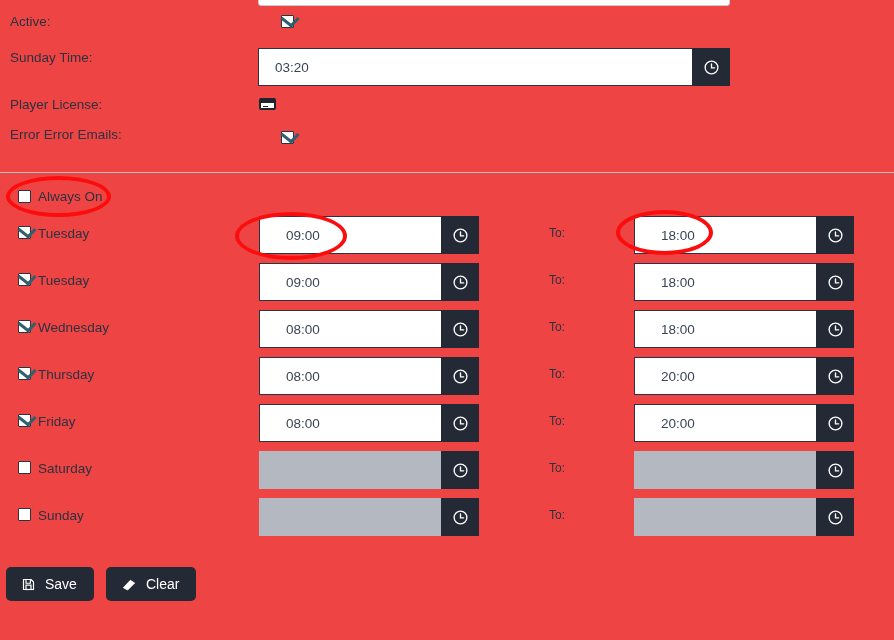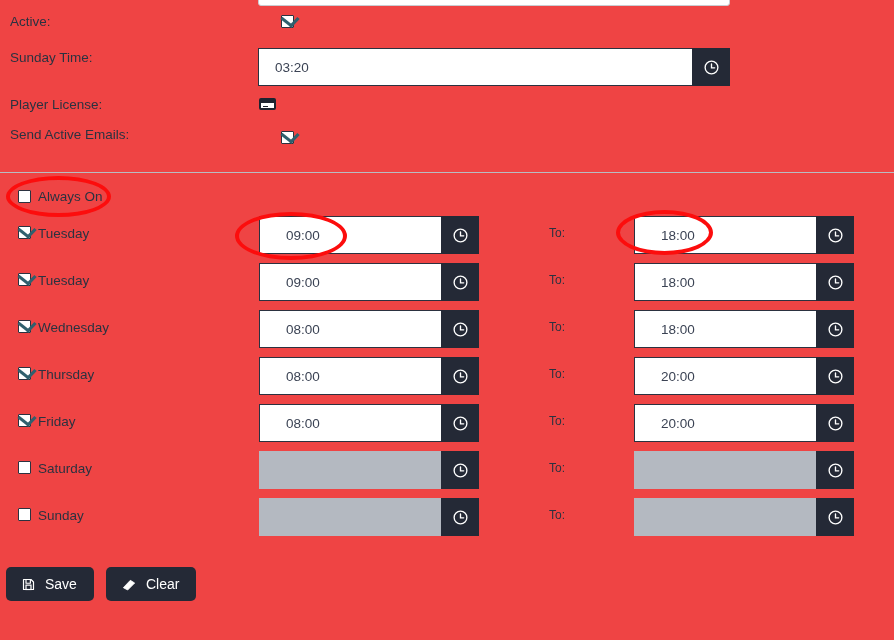--- a/index.html
+++ b/index.html
@@ -195,21 +195,21 @@
       <svg width="17" height="17" viewBox="0 0 24 24" fill="none" stroke="#ffffff" stroke-width="1.9">
         <circle cx="12" cy="12" r="9"></circle>
           <path d="M12 7v5.5H16.5" stroke-linecap="round"></path>
       </svg>
     </div>
   </div>
 
   <div class="lbl" style="left:10px; top:98px;">Player License:</div>
   <div class="cardicon" style="left:259px; top:98px;"></div>
 
-  <div class="lbl" style="left:10px; top:128px;">Send Active Emails:</div>
+  <div class="lbl" style="left:10px; top:128px;">Error Error Emails:</div>
   <div class="cb checked" style="left:281px; top:131px;"></div>
 
   <div class="divider"></div>
 
   <div class="cb" style="left:18px; top:190px;"></div>
   <div class="lbl" style="left:38px; top:190px;text-align:center;">Always On</div>
 
   <div id="schedule-rows">
       <div class="cb checked" style="left: 18px; top: 226px;"></div>
       <div class="lbl" style="left: 38px; top: 227px;">Tuesday</div>

